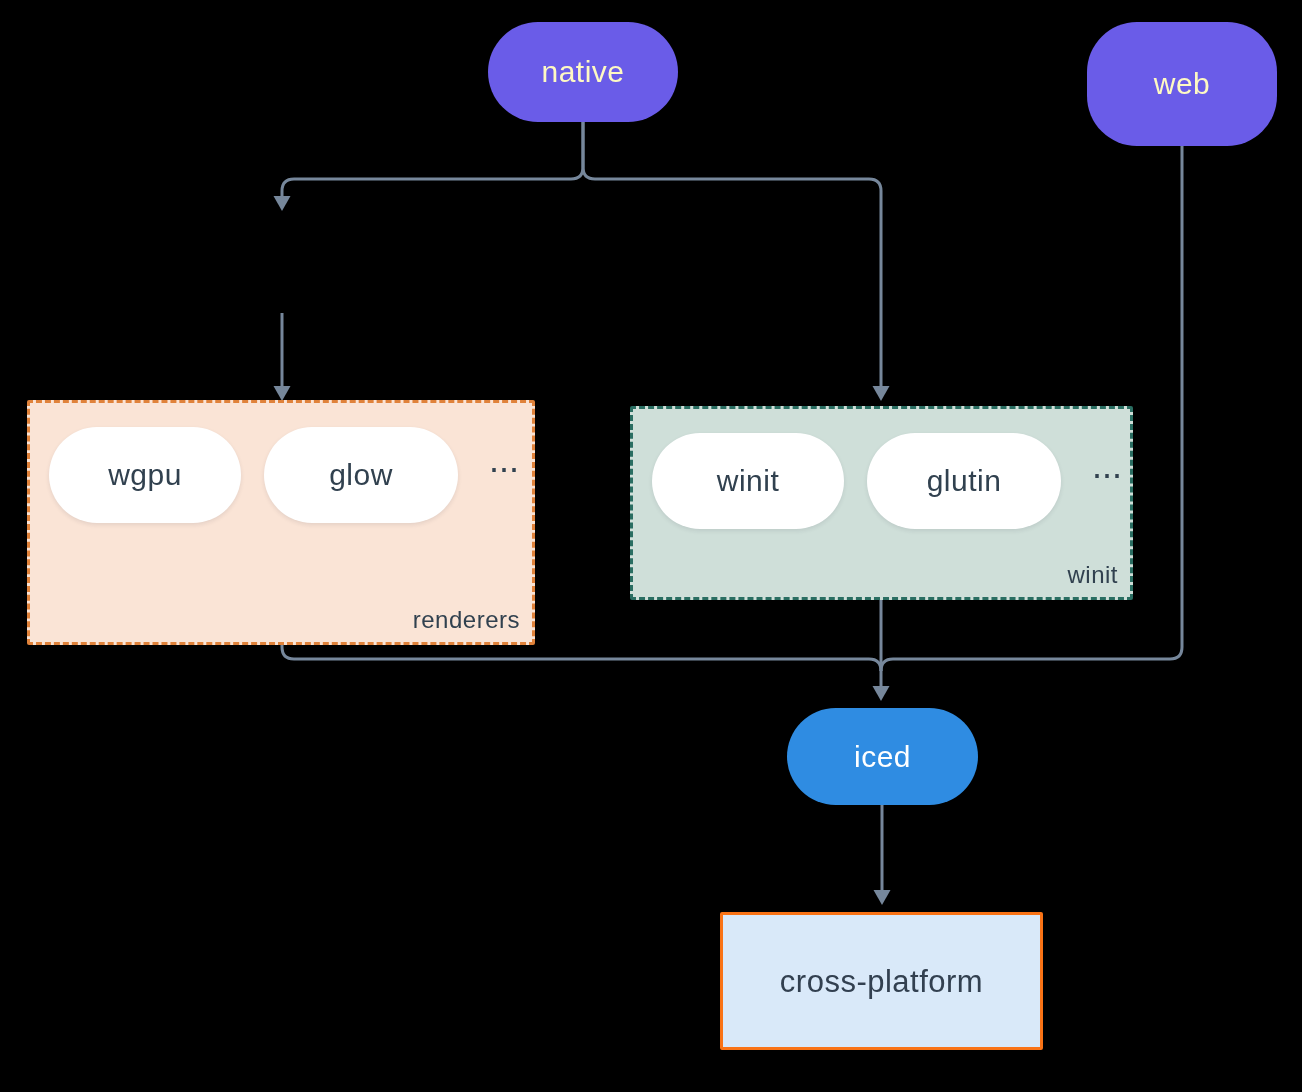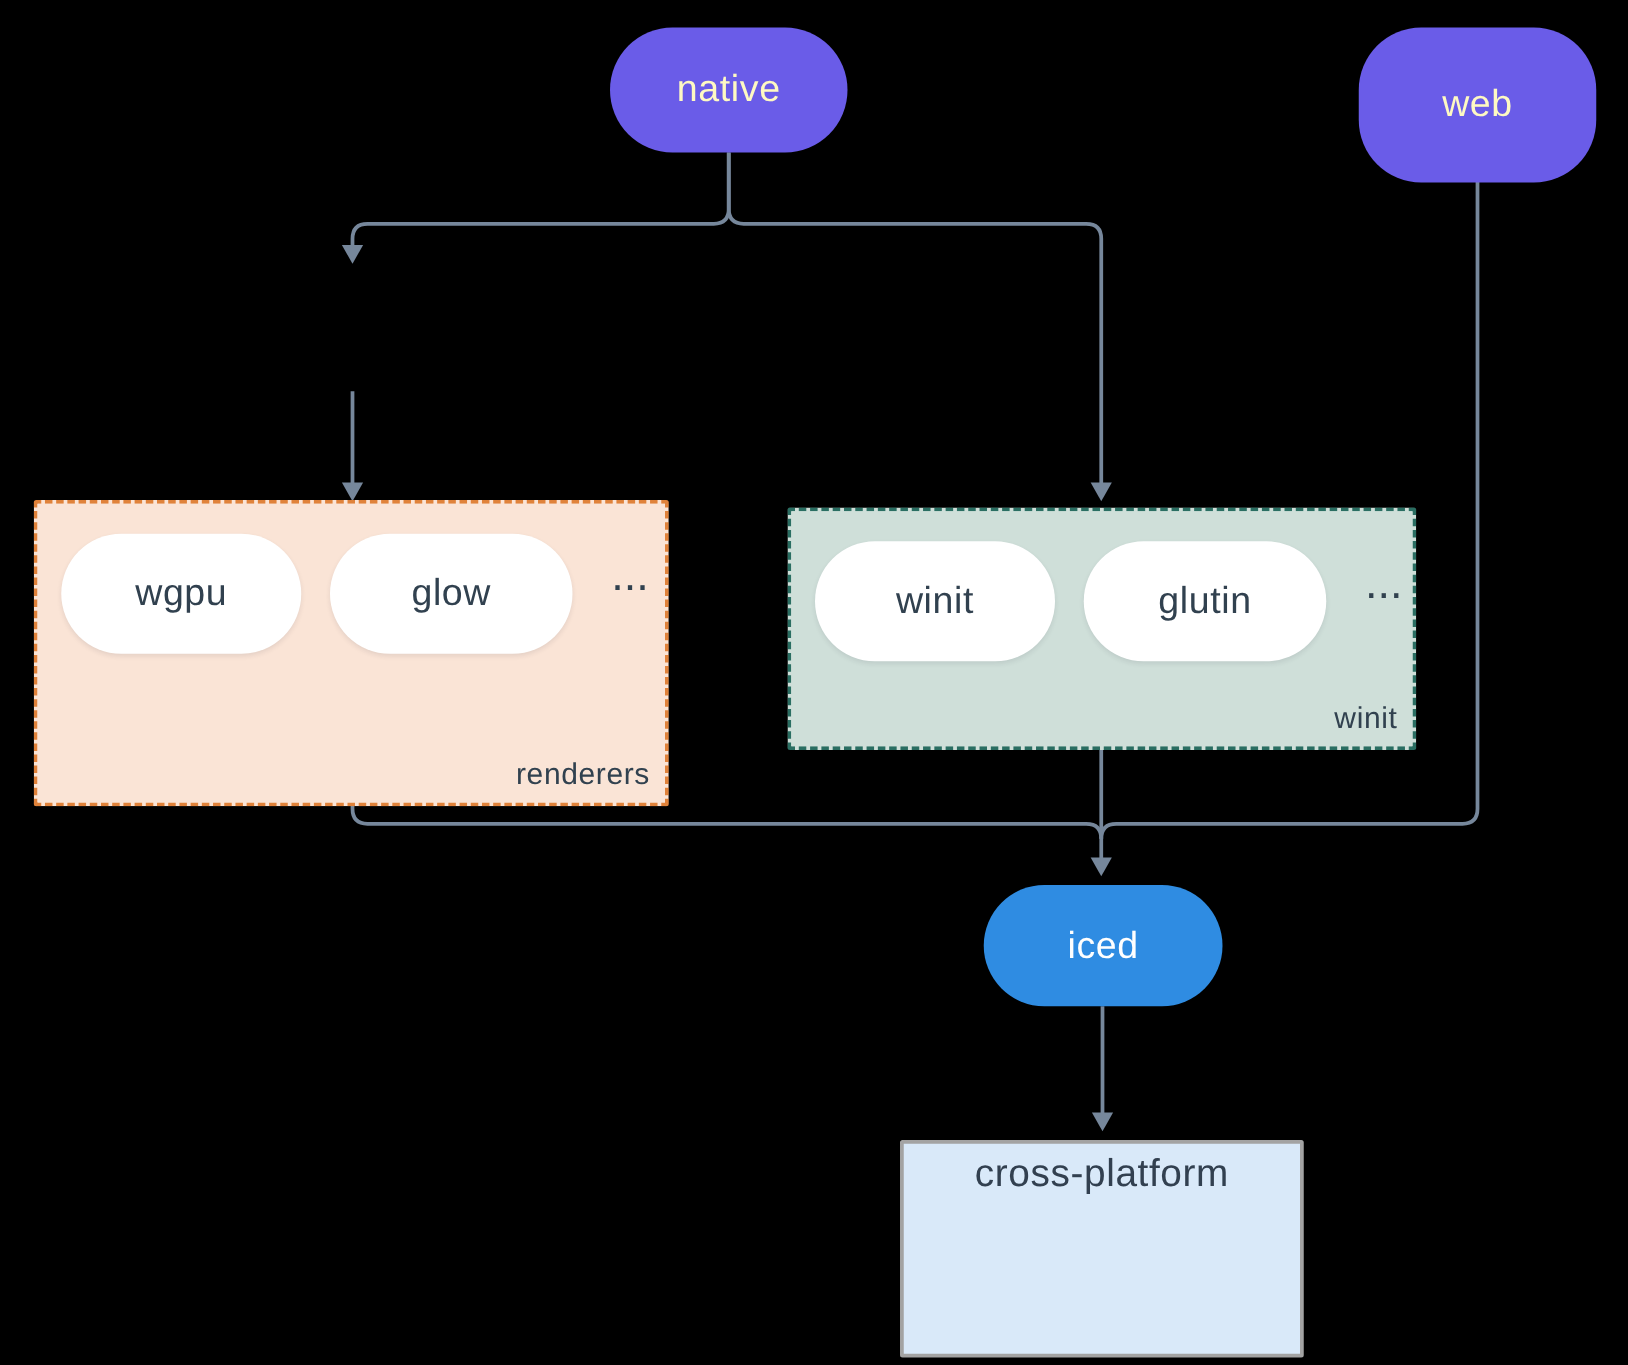--- a/index.html
+++ b/index.html
@@ -96,28 +96,29 @@
     position: absolute;
     right: 12px;
     bottom: 8px;
     font-size: 24px;
     color: #31414f;
     letter-spacing: 0.5px;
   }
   .app-box {
     position: absolute;
     left: 720px; top: 912px;
-    width: 323px; height: 174px;
+    width: 323px; height: 138px;
     background: #d9e9f9;
-    border: 3px solid #a3a3a3;
+    border: 3px solid #f97316;
     box-sizing: border-box;
     border-radius: 2px;
     display: flex;
     flex-direction: column;
     align-items: center;
+    justify-content: center;
     z-index: 2;
   }
   .app-box span {
     font-size: 31px;
     line-height: 47px;
     color: #324050;
     letter-spacing: 0.5px;
   }
 </style>
 </head>

